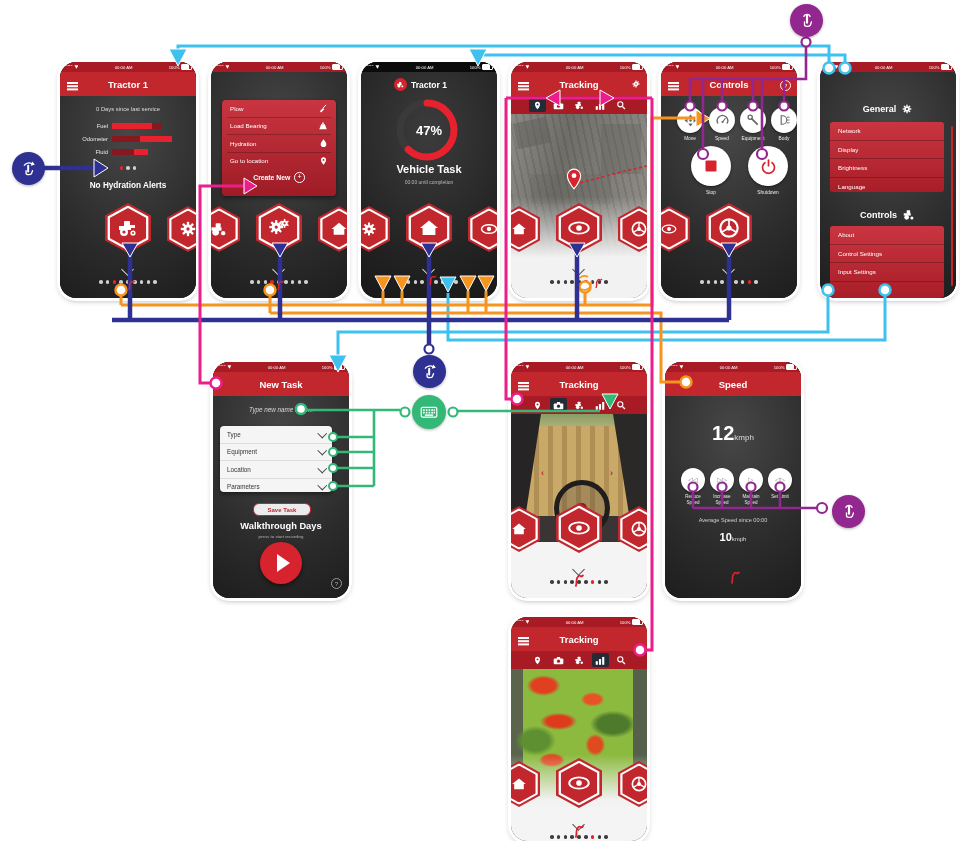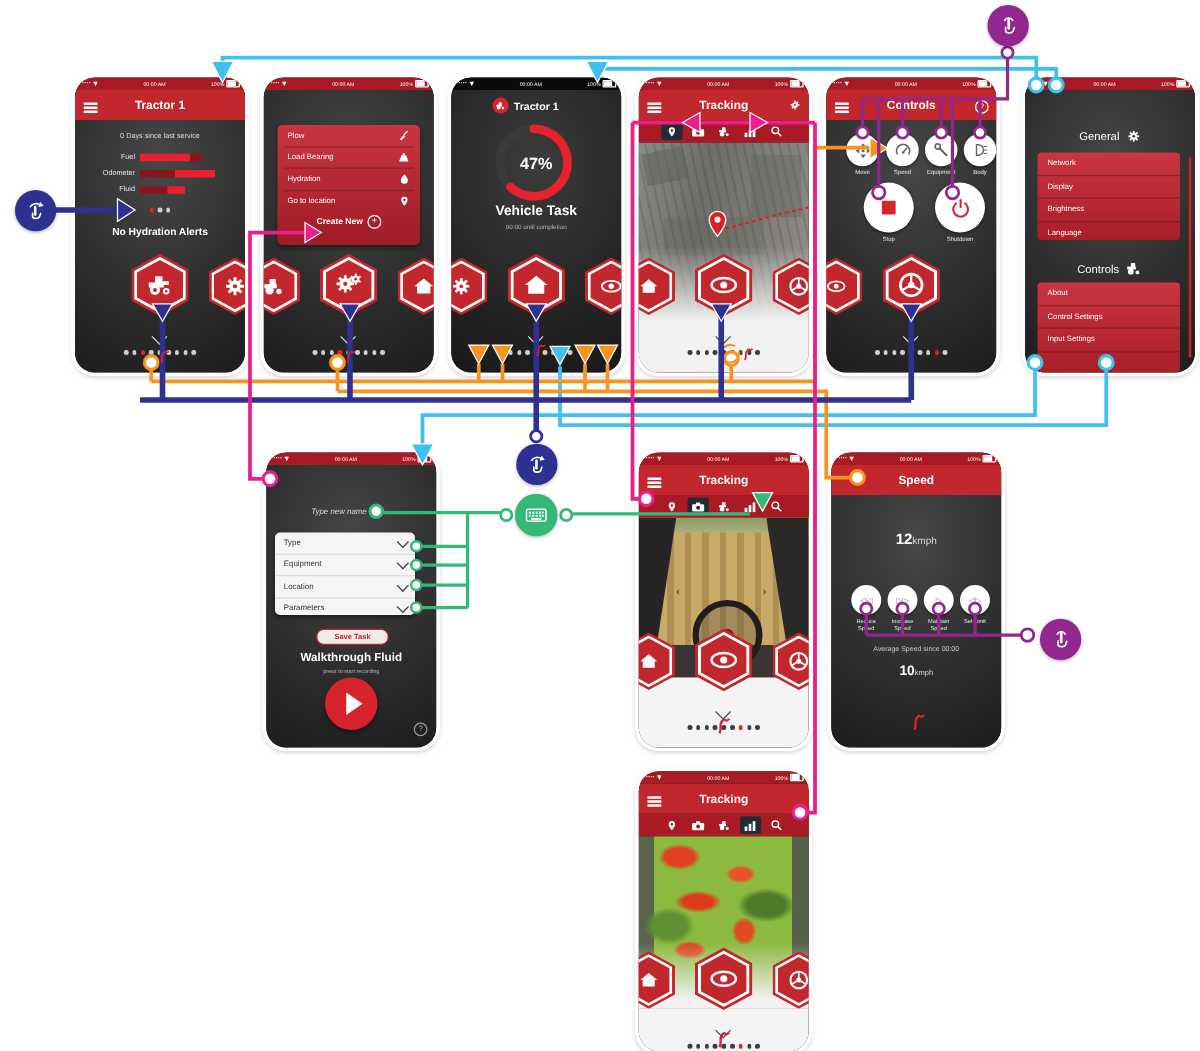--- a/index.html
+++ b/index.html
@@ -119,21 +119,21 @@
      linear-gradient(90deg,#5a644c 0 9%,#8CBA3F 9% 90%,#55614b 90%)}
   .ndvi::after{content:"";position:absolute;inset:0;
      background:linear-gradient(rgba(255,255,255,0) 62%,#f2f2f2 95%)}
   
   .cbtn{position:absolute;width:26px;height:26px;border-radius:50%;background:#fff;z-index:2;
         box-shadow:0 1px 2.5px rgba(0,0,0,.5);display:flex;align-items:center;justify-content:center}
   .cbig{width:40px;height:40px}
   .clabel{position:absolute;color:#ececec;font-size:4.8px;text-align:center;z-index:2;width:34px}
   
   .sheading{position:absolute;left:0;right:0;display:flex;align-items:center;justify-content:center;
-        gap:5px;color:#fff;font-weight:normal;font-size:9px;z-index:2}
+        gap:5px;color:#fff;font-weight:bold;font-size:9px;z-index:2}
   .scard{position:absolute;left:10px;right:12px;border-radius:3px;z-index:2;overflow:hidden;
         background:linear-gradient(#C93540,#A81E28)}
   .srow{height:17.5px;display:flex;align-items:center;padding:0 8px;color:#fff;font-size:6.2px;
         border-bottom:.8px solid rgba(0,0,0,.25)}
   .scroll{position:absolute;right:3px;top:64px;width:2.2px;height:160px;background:#C1272D;
         border-radius:2px;z-index:3}
   
   .nph{position:absolute;top:44px;left:0;right:0;text-align:center;color:#d8d8d8;font-size:6.3px;
        font-style:italic;z-index:2}
   .ncard{position:absolute;left:7px;width:112px;top:64px;height:66px;background:#f5f5f5;
@@ -149,21 +149,21 @@
        font-size:9.3px;z-index:2}
   .wsub{position:absolute;top:172px;left:0;right:0;text-align:center;color:#b5b5b5;font-size:4.4px;z-index:2}
   .playb{position:absolute;left:47px;top:180px;width:42px;height:42px;border-radius:50%;
        background:#D6232E;z-index:2;box-shadow:0 2px 4px rgba(0,0,0,.5)}
   .playb::after{content:"";position:absolute;left:17px;top:12px;border-left:13px solid #fff;
        border-top:9px solid transparent;border-bottom:9px solid transparent}
   .nhelp{position:absolute;right:7px;top:216px;width:9px;height:9px;border:.9px solid #999;
        border-radius:50%;color:#aaa;font-size:6.2px;line-height:9px;text-align:center;z-index:2}
   
   .spval{position:absolute;top:60px;left:0;right:0;text-align:center;color:#fff;z-index:2}
-  .spval b{font-size:12px}.spval span{font-size:8px;color:#ddd}
+  .spval b{font-size:20px}.spval span{font-size:8px;color:#ddd}
   .spbtn{position:absolute;width:24px;height:24px;border-radius:50%;background:#fff;z-index:2;
        display:flex;align-items:center;justify-content:center;color:#8a8a8a;font-size:6.5px;
        box-shadow:0 1px 2px rgba(0,0,0,.5)}
   .splabel{position:absolute;width:26px;text-align:center;color:#ececec;font-size:4.5px;
        line-height:1.25;z-index:2}
   .avg{position:absolute;top:155px;left:0;right:0;text-align:center;color:#cfcfcf;font-size:5.6px;z-index:2}
   .avgv{position:absolute;top:165px;left:0;right:0;text-align:center;color:#fff;z-index:2}
   .avgv b{font-size:11px}.avgv span{font-size:6px;color:#ddd}
   
   #flow{position:absolute;left:0;top:0;z-index:8;pointer-events:none}
@@ -904,41 +904,44 @@
     <span class="sgrp">
         <span class="sig">•••••</span>
         <span class="wifi"></span>
       </span>
     <span class="time">00:00 AM</span>
     <span class="batt">
         <span>100%</span>
         <i class="bico"></i>
       </span>
   </div>
+  <div class="hdr">
+    <span class="htitle">New Task</span>
+  </div>
   <div class="nph">Type new name here...</div>
   <div class="ncard">
     <div class="nrow">
         <span>Type</span>
         <i class="nchev"></i>
       </div>
     <div class="nrow">
         <span>Equipment</span>
         <i class="nchev"></i>
       </div>
     <div class="nrow">
         <span>Location</span>
         <i class="nchev"></i>
       </div>
     <div class="nrow" style="border-bottom:none">
         <span>Parameters</span>
         <i class="nchev"></i>
       </div>
   </div>
   <div class="saveb">Save Task</div>
-  <div class="wtitle">Walkthrough Fluid</div>
+  <div class="wtitle">Walkthrough Days</div>
   <div class="wsub">press to start recording</div>
   <div class="playb"></div>
   <div class="nhelp">?</div>
 </div>
 
 <div class="phone" style="left:511px;top:362px">
   <div class="whitezone" style="height:58px"></div>
   <div class="sbar">
     <span class="sgrp">
         <span class="sig">•••••</span>

